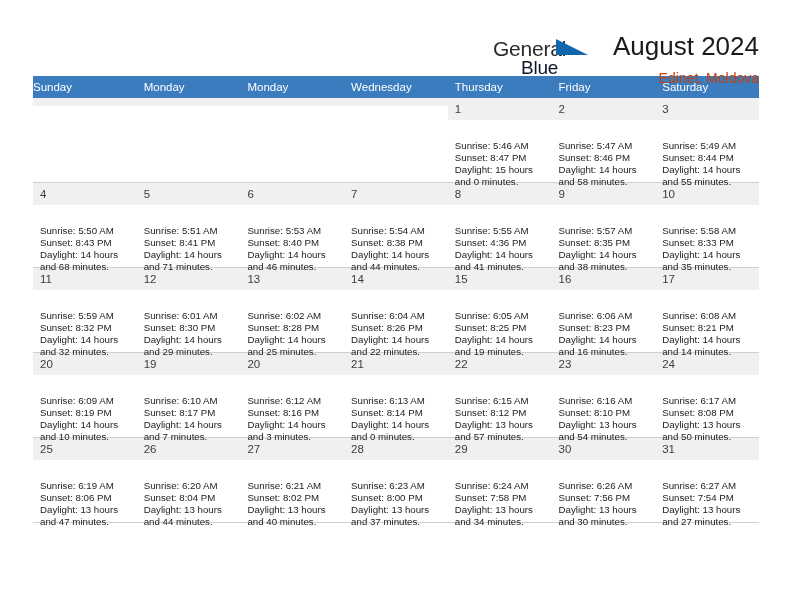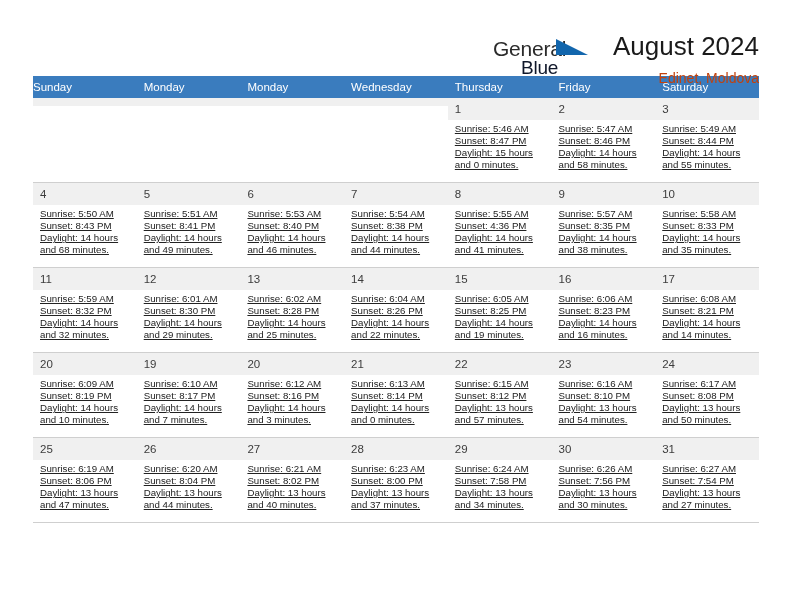--- a/index.html
+++ b/index.html
@@ -113,22 +113,21 @@
     line-height: 14px;
     background: #f0f0f0;
     margin: -4px -6px 0 -7px;
     padding: 4px 6px 4px 7px;
   }
   td.empty .daynum { color: transparent; }
   .info {
     font-size: 9.7px;
     color: #222222;
     line-height: 12.1px;
-    padding-top: 3px;
-    text-decoration: underline;
+    padding-top: 20px;
   }
   .info div { white-space: nowrap; }
   tr.week td.empty {
     background: #ffffff;
   }
   tr.week td.empty .cell { background: transparent; }
   tr.week td.empty .daynum { background: #f0f0f0; }
   .hdr-row th:first-child { padding-left: 0; }
 </style>
 </head>
@@ -228,21 +227,21 @@
               </div>
             </div>
           </td>
           <td>
             <div class="cell">
               <div class="daynum">5</div>
               <div class="info">
                 <div>Sunrise: 5:51 AM</div>
                 <div>Sunset: 8:41 PM</div>
                 <div>Daylight: 14 hours</div>
-                <div>and 49 minutes.</div>
+                <div>and 71 minutes.</div>
               </div>
             </div>
           </td>
           <td>
             <div class="cell">
               <div class="daynum">6</div>
               <div class="info">
                 <div>Sunrise: 5:53 AM</div>
                 <div>Sunset: 8:40 PM</div>
                 <div>Daylight: 14 hours</div>

